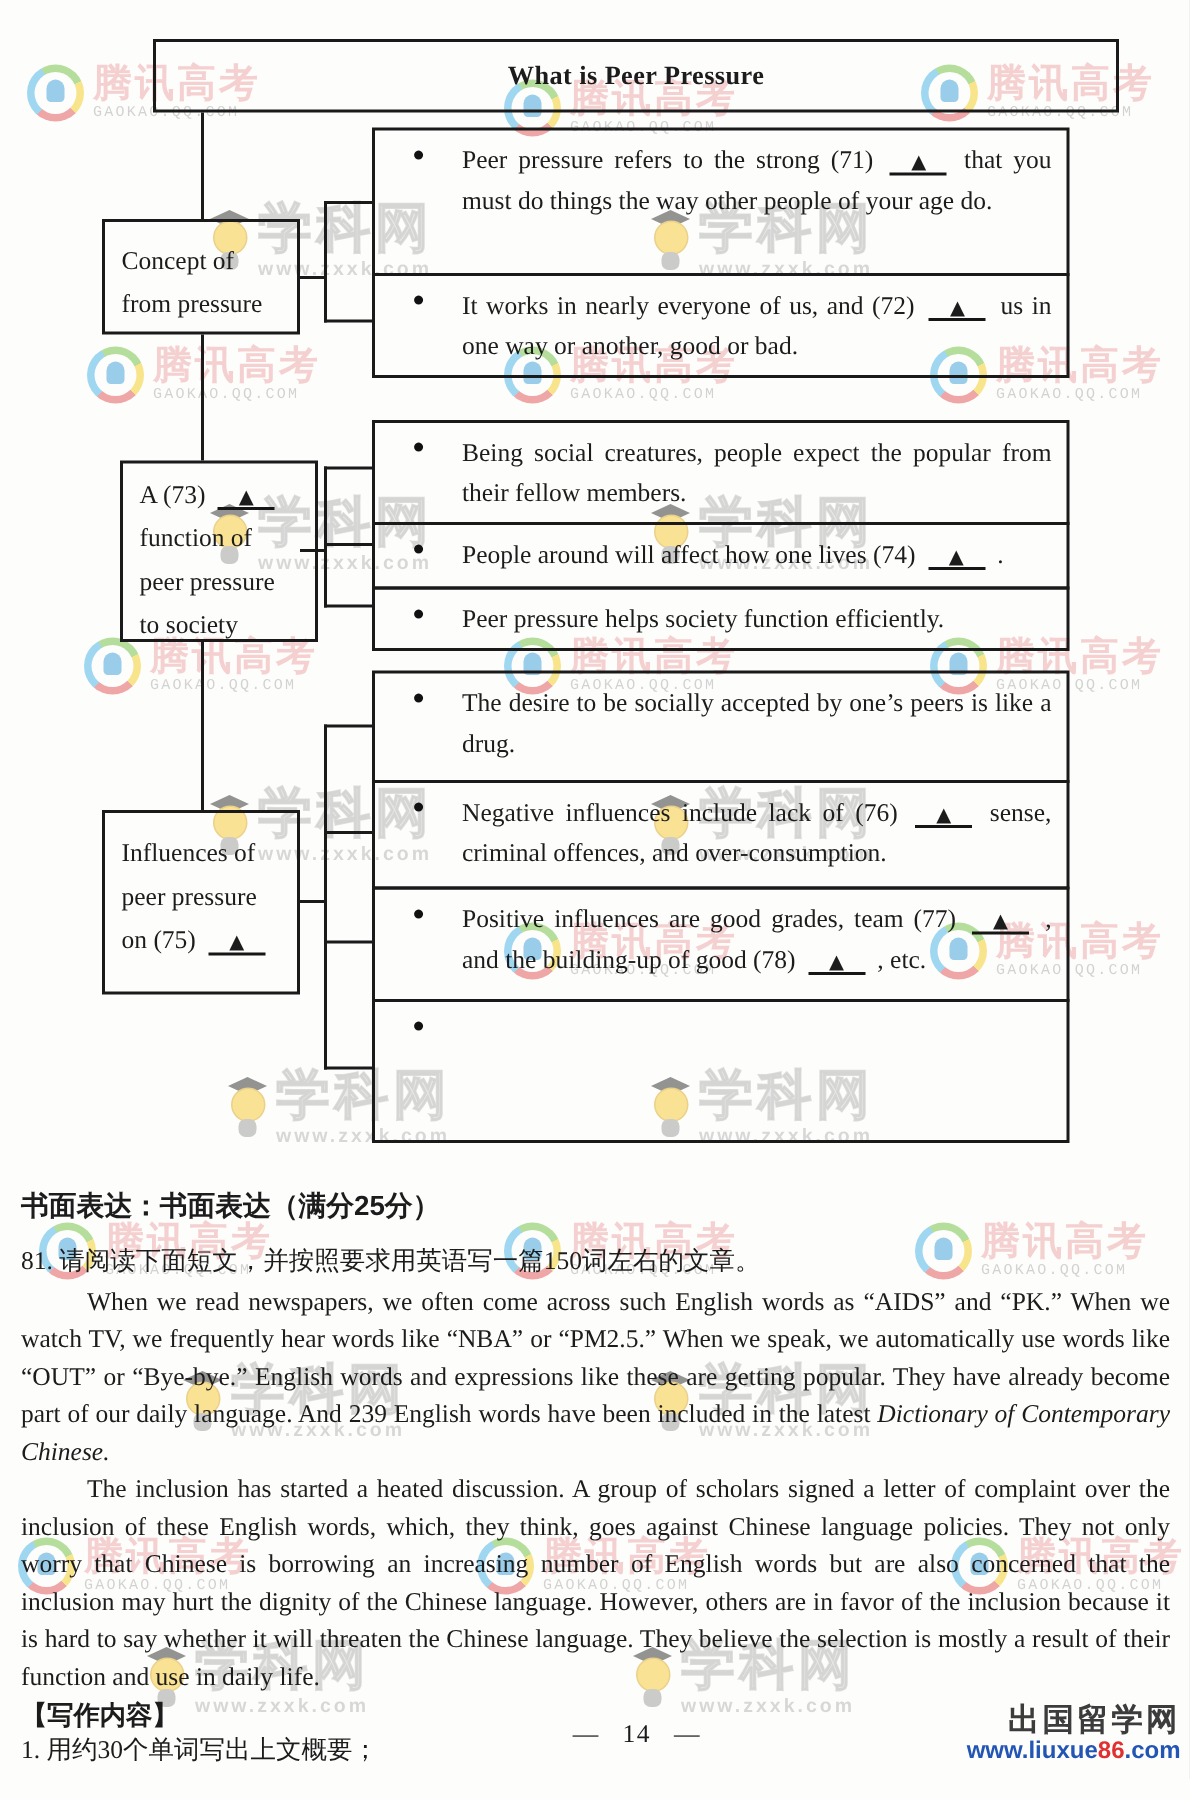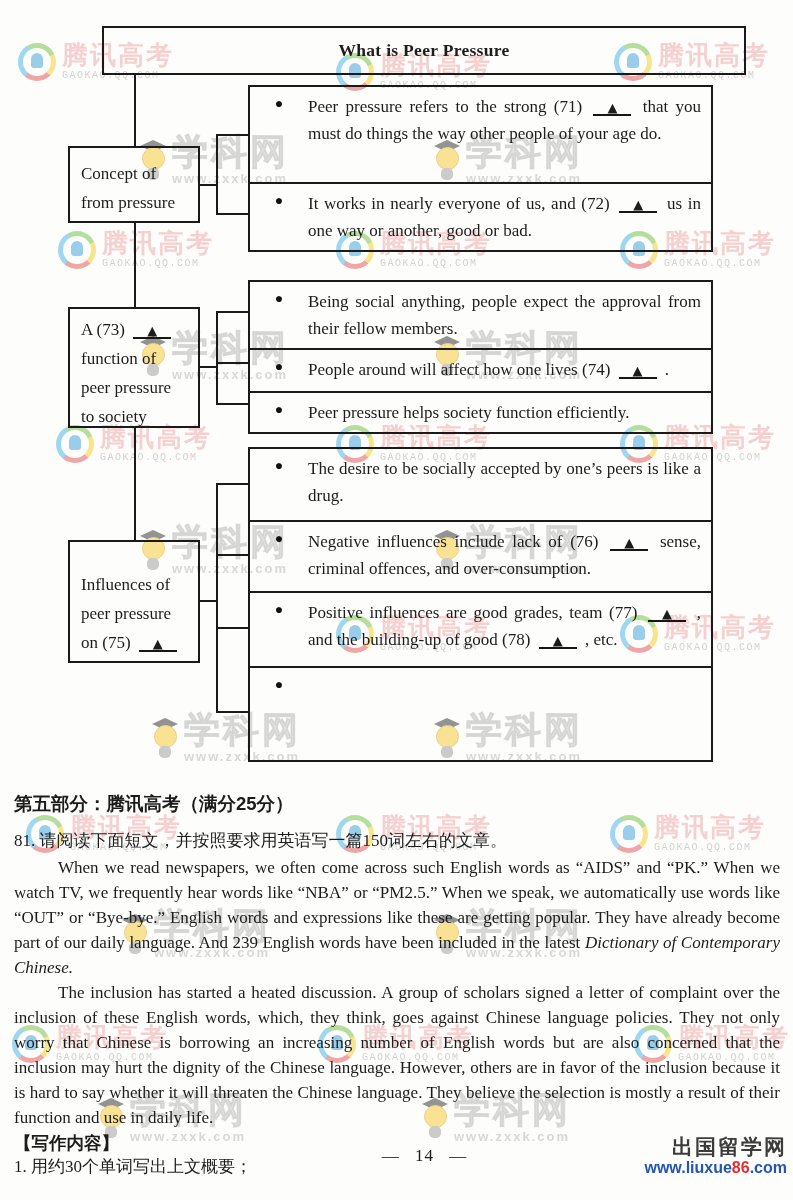--- a/index.html
+++ b/index.html
@@ -35,22 +35,22 @@
       font-size:13px;color:rgba(160,160,160,.8);letter-spacing:2px;margin-top:2px;}
 
   
   #diagram{position:absolute;inset:0;z-index:2;}
   .box{position:absolute;border:2px solid #1a1a1a;background:transparent;box-sizing:border-box;}
   #title-box{left:102px;top:26px;width:644px;height:49px;display:flex;align-items:center;justify-content:center;
       font-weight:bold;font-size:17.5px;letter-spacing:.3px;}
   .leftbox{font-size:17px;line-height:29px;padding:6px 8px 4px 11px;white-space:pre-line;
       text-align:justify;}
   #leftbox-1{left:68px;top:146px;width:132px;height:77px;padding-top:11px;}
-  #leftbox-2{left:68px;top:307px;width:132px;height:121px;}
-  #leftbox-3{left:68px;top:540px;width:132px;height:123px;padding-top:28px;}
+  #leftbox-2{left:80px;top:307px;width:132px;height:121px;}
+  #leftbox-3{left:68px;top:540px;width:132px;height:123px;padding-top:12px;}
   .ln{position:absolute;background:#1a1a1a;}
   .bullet-group{position:absolute;left:248px;width:465px;}
   .bbox{border:2px solid #1a1a1a;box-sizing:border-box;display:flex;margin-top:-2px;background:transparent;}
   .bbox:first-child{margin-top:0;}
   .bdot{flex:0 0 58px;text-align:center;font-size:14px;padding-top:9px;color:#111;}
   .btxt{flex:1;font-size:17px;line-height:27px;padding:6px 10px 6px 0;text-align:justify;}
   .blank{display:inline-block;min-width:38px;border-bottom:2px solid #161616;text-align:center;
       line-height:13px;margin:0 4px;vertical-align:baseline;}
   .blank .tri{font-size:13px;font-family:"DejaVu Sans",sans-serif;}
 
@@ -410,21 +410,21 @@
       </div>
       <div class="bbox" style="min-height:62px">
         <div class="bdot">●</div>
         <div class="btxt rich">It works in nearly everyone of us, and (72) <span class="blank"><span class="tri">▲</span></span> us in one way or another, good or bad.</div>
       </div>
     </div>
 
     <div class="bullet-group" style="top:280px">
       <div class="bbox" style="min-height:63px">
         <div class="bdot">●</div>
-        <div class="btxt rich">Being social anything, people expect the approval from their fellow members.</div>
+        <div class="btxt rich">Being social creatures, people expect the popular from their fellow members.</div>
       </div>
       <div class="bbox" style="min-height:45px">
         <div class="bdot">●</div>
         <div class="btxt rich">People around will affect how one lives (74) <span class="blank"><span class="tri">▲</span></span> .</div>
       </div>
       <div class="bbox" style="min-height:43px">
         <div class="bdot">●</div>
         <div class="btxt rich">Peer pressure helps society function efficiently.</div>
       </div>
     </div>
@@ -442,21 +442,21 @@
         <div class="bdot">●</div>
         <div class="btxt rich">Positive influences are good grades, team (77) <span class="blank"><span class="tri">▲</span></span> , and the building-up of good (78) <span class="blank"><span class="tri">▲</span></span> , etc.</div>
       </div>
       <div class="bbox" style="min-height:96px">
         <div class="bdot">●</div>
       </div>
     </div>
   </div>
 
   <div id="text-section">
-    <div id="section-heading">第五部分：腾讯高考（满分25分）</div>
+    <div id="section-heading">书面表达：书面表达（满分25分）</div>
     <div id="task-line">81. 请阅读下面短文，并按照要求用英语写一篇150词左右的文章。</div>
     <p class="para" style="margin:0"><span>When we read newspapers, we often come across such English words as “AIDS” and “PK.” When we watch TV, we frequently hear words like “NBA” or “PM2.5.” When we speak, we automatically use words like “OUT” or “Bye-bye.” English words and expressions like these are getting popular. They have already become part of our daily language. And 239 English words have been included in the latest </span><i>Dictionary of Contemporary Chinese.</i></p>
     <p class="para" style="margin:0">The inclusion has started a heated discussion. A group of scholars signed a letter of complaint over the inclusion of these English words, which, they think, goes against Chinese language policies. They not only worry that Chinese is borrowing an increasing number of English words but are also concerned that the inclusion may hurt the dignity of the Chinese language. However, others are in favor of the inclusion because it is hard to say whether it will threaten the Chinese language. They believe the selection is mostly a result of their function and use in daily life.</p>
     <div id="content-heading">【写作内容】</div>
     <div id="content-item">1. 用约30个单词写出上文概要；</div>
   </div>
 
   <div id="page-number">— 14 —</div>
   <div id="site-block">
     <div id="site-name">出国留学网</div>

